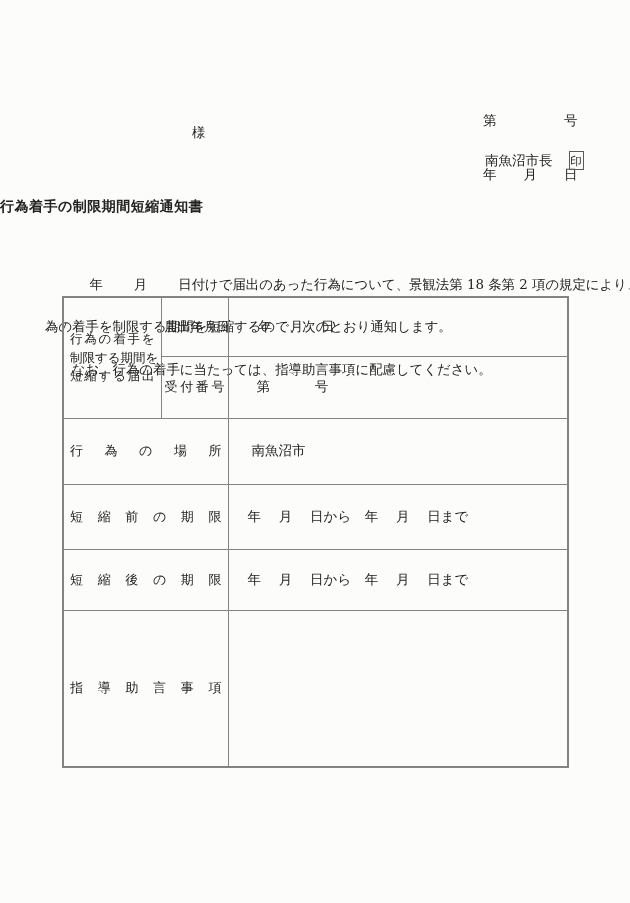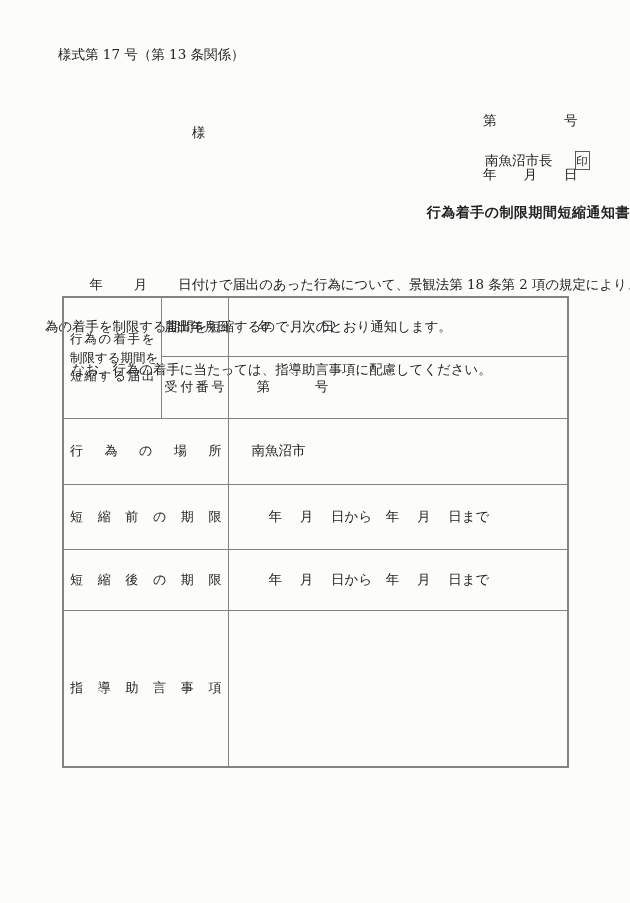--- a/index.html
+++ b/index.html
@@ -12,55 +12,54 @@
   .page { position:relative; width:630px; height:903px; }
   .abs { position:absolute; white-space:pre; }
 
   .form-number { left:58px; top:46px; font-size:13.5px; }
 
   .doc-number-block { left:483px; top:75px; font-size:13.5px; line-height:18px; text-align:left; }
   .doc-number-block div { white-space:pre; }
 
   .recipient { left:192px; top:124px; font-size:13.5px; }
 
-  .sender-line { left:485px; top:151px; display:flex; align-items:center; gap:22px; font-size:13.5px; white-space:pre; }
+  .sender-line { left:485px; top:151px; display:flex; align-items:center; gap:16px; font-size:13.5px; white-space:pre; }
   .seal {
     display:inline-block; width:15px; height:19px; line-height:19px;
     border:1px solid #5a5a5a; font-size:11.5px; text-align:center; white-space:normal;
   }
 
-  .doc-title { left:0; top:204px; width:630px; text-align:right; font-size:14px; font-weight:bold; letter-spacing:0.5px; }
+  .doc-title { left:0; top:198px; width:630px; text-align:left; font-size:14px; font-weight:bold; letter-spacing:0.5px; }
 
   .body-text { left:45px; top:249px; font-size:13.4px; line-height:14.3px; }
   .bline { white-space:pre; }
 
   table.form-table {
     position:absolute; left:62px; top:296px;
     border-collapse:collapse; table-layout:fixed; width:505px;
     font-size:13px; color:#222222;
     border:2px solid #838383;
   }
   table.form-table td { border:1px solid #838383; vertical-align:middle; }
 
   .group-cell { padding:0 6px; font-size:12.5px; line-height:18.5px; }
   .jlabel { display:flex; justify-content:space-between; width:100%; }
   .label-cell { padding:0 6px; }
   .label-cell.c2 { padding:0 3px; }
   .value-cell { white-space:pre; font-size:13.5px; }
   .pad30 { padding-left:30px; }
   .pad28 { padding-left:28px; }
-  .pad25 { padding-left:40px; }
+  .pad25 { padding-left:19px; }
   .pad5  { padding-left:23px; }
 </style>
 </head>
 <body>
 
 <div class="page">
 
-  <div class="abs form-number">様式第 17 号（第 13 条関係）</div>
 
   <div class="abs doc-number-block">
     <div>第　　　　　号</div>
     <div>年　　月　　日</div>
   </div>
 
   <div class="abs recipient">様</div>
 
   <div class="abs sender-line">
     <span>南魚沼市長</span>

